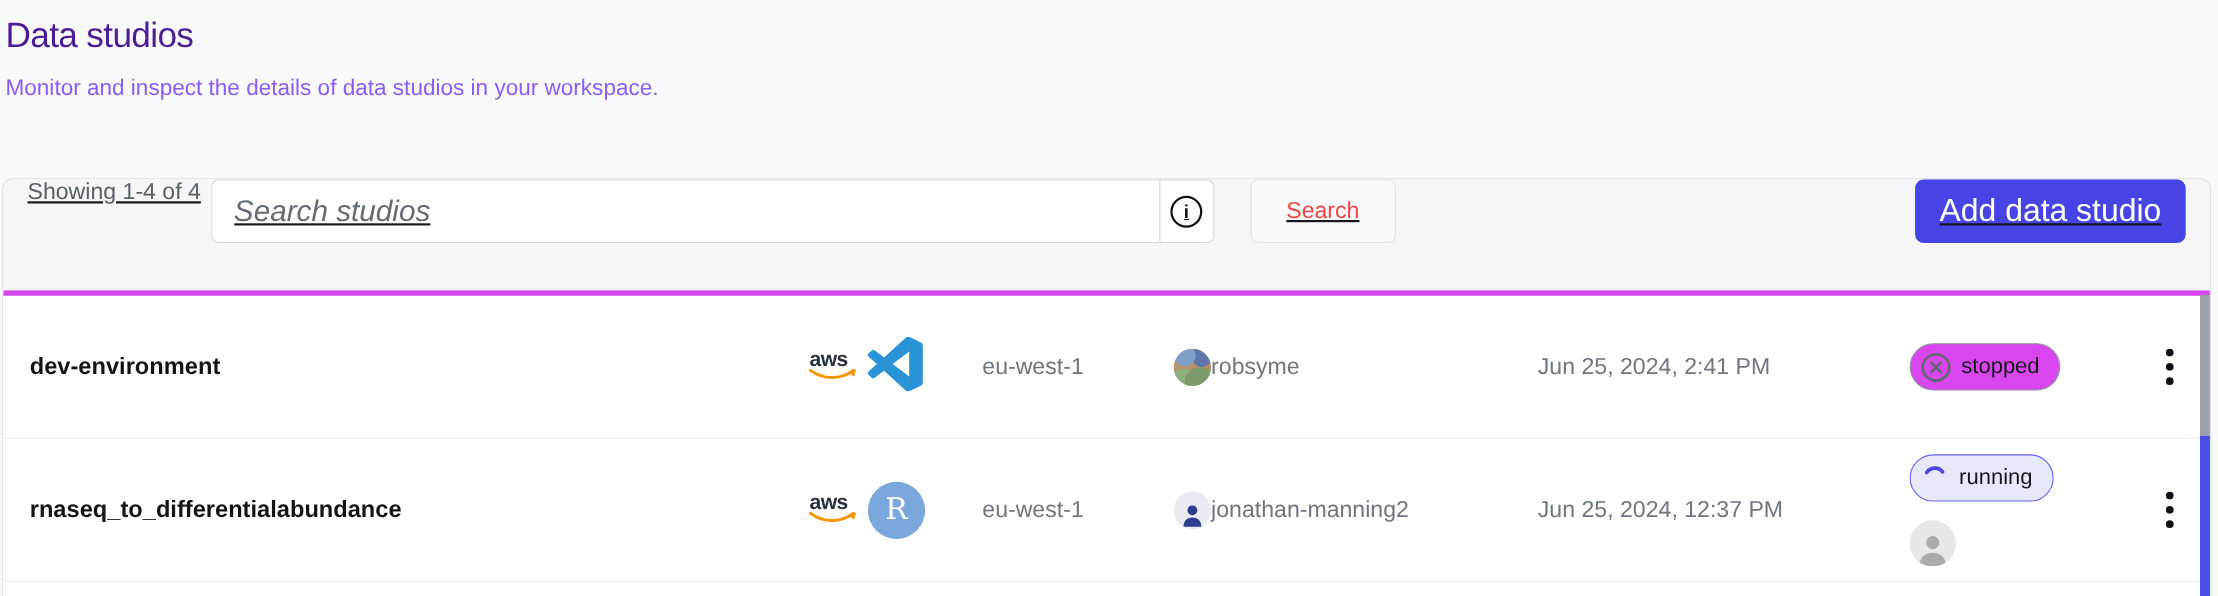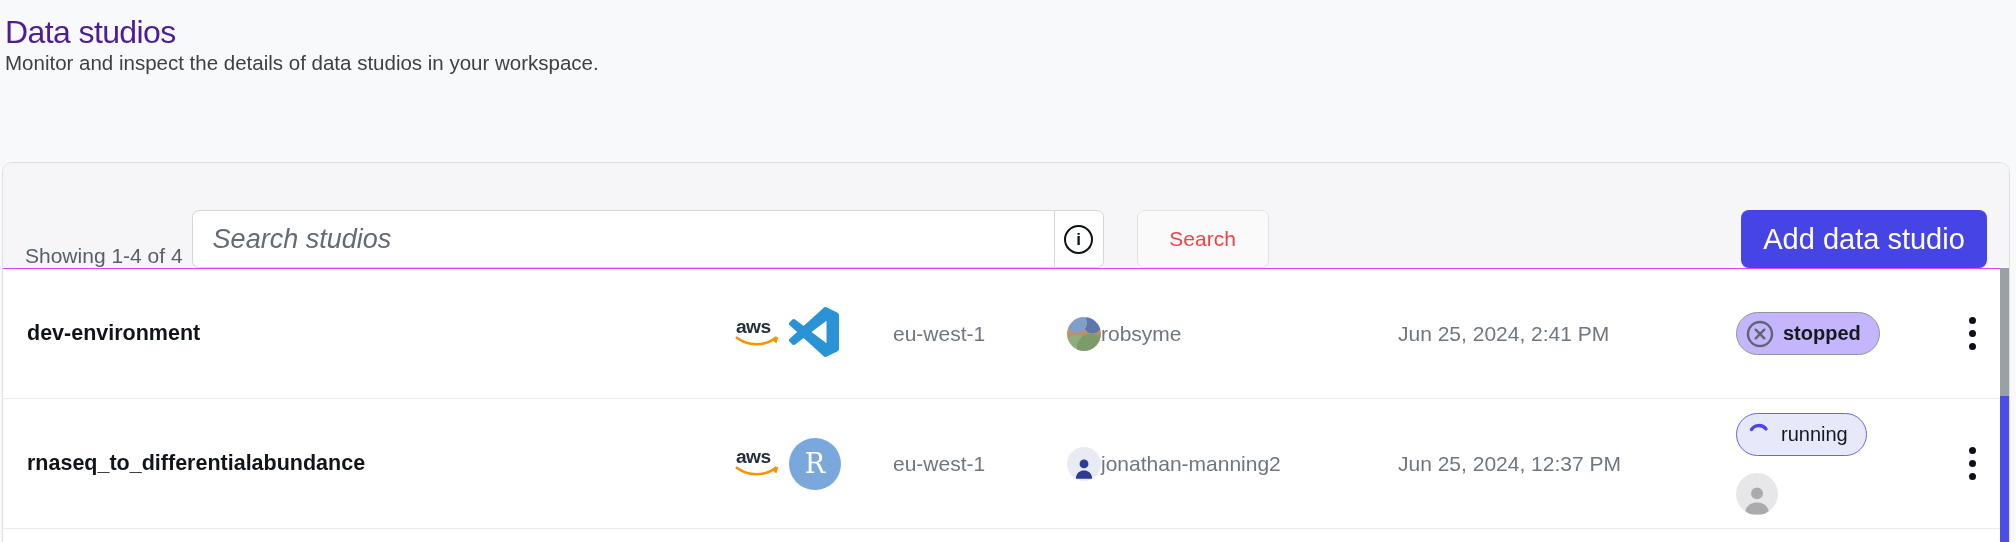--- a/index.html
+++ b/index.html
@@ -6,31 +6,31 @@
   html,body { width:2016px; height:542px; overflow:hidden; }
   body {
     font-family: "Liberation Sans", sans-serif;
     background:#f8f9fb;
     position:relative;
     color:#15191e;
   }
   
   .page-header { padding:14px 0 0 5px; }
   .page-title { font-size:32px; font-weight:400; letter-spacing:-0.6px; color:#4c1d95; }
-  .page-subtitle { font-size:20.5px; color:#404040; }
+  .page-subtitle { margin-top:17px; font-size:20.5px; color:#8b5cf6; }
 
   
   .panel {
     position:absolute; left:2px; top:162px; width:2008px; height:395px;
     background:#ffffff; border:1px solid #dcdfe3; border-radius:10px 10px 0 0;
     overflow:hidden;
   }
   .toolbar {
-    height:106px; background:#f6f6f8; border-bottom:1px solid #d946ef;
-    display:flex; align-items:flex-end; padding:0 22px;
+    height:106px; background:#f6f6f8; border-bottom:5px solid #d946ef;
+    display:flex; align-items:flex-start; padding:0 22px;text-decoration:underline;
   }
   .showing-text { font-size:21px; color:#566069; white-space:nowrap; margin-right:9px; }
   .search-group { display:flex; height:58px; }
   .search-input {
     width:862px; height:58px; border:1px solid #d3d7db; border-right:none;
     border-radius:7px 0 0 7px; padding:0 20px; font-size:27px;
     font-family:"Liberation Sans", sans-serif; color:#15191e; background:#fff; outline:none;
   }
   .search-input::placeholder { font-style:italic; color:#636b75; }
   .search-info-seg {
@@ -75,21 +75,21 @@
       radial-gradient(circle at 70% 90%, #7d9a6b 0 35%, transparent 36%),
       radial-gradient(circle at 28% 88%, #8fae7e 0 30%, transparent 31%),
       linear-gradient(165deg, #c9a176 0%, #b78c63 60%, #a67e58 100%);
   }
   .avatar-person { background:#e9ebf2; display:flex; align-items:flex-end; justify-content:center; }
   .cell-status { display:flex; flex-direction:column; align-items:flex-start; gap:17px; }
   .badge {
     display:inline-flex; align-items:center; gap:9px; height:43px;
     border-radius:22px; padding:0 18px 0 9px; font-size:20px; color:#15191e;
   }
-  .badge-stopped { border:1.5px solid #8f969e; background:#c4b5fd;font-weight:bold; }
+  .badge-stopped { border:1.5px solid #8f969e; background:#d946ef; }
   .badge-running { border:1.5px solid #6366f1; background:#e8e8fb; }
   .avatar-lg { width:42px; height:42px; border-radius:50%; background:#e7e7e9;
     display:flex; align-items:flex-end; justify-content:center; overflow:hidden; }
   .kebab {
     width:44px; height:60px; border:none; background:transparent; cursor:pointer;
     display:flex; flex-direction:column; align-items:center; justify-content:center; gap:6px;
     justify-self:center; margin-right:12px;
   }
   .kebab i { width:7px; height:7px; border-radius:50%; background:#0d1117; display:block; }
   .row-sliver { height:20px; background:#fff; }

